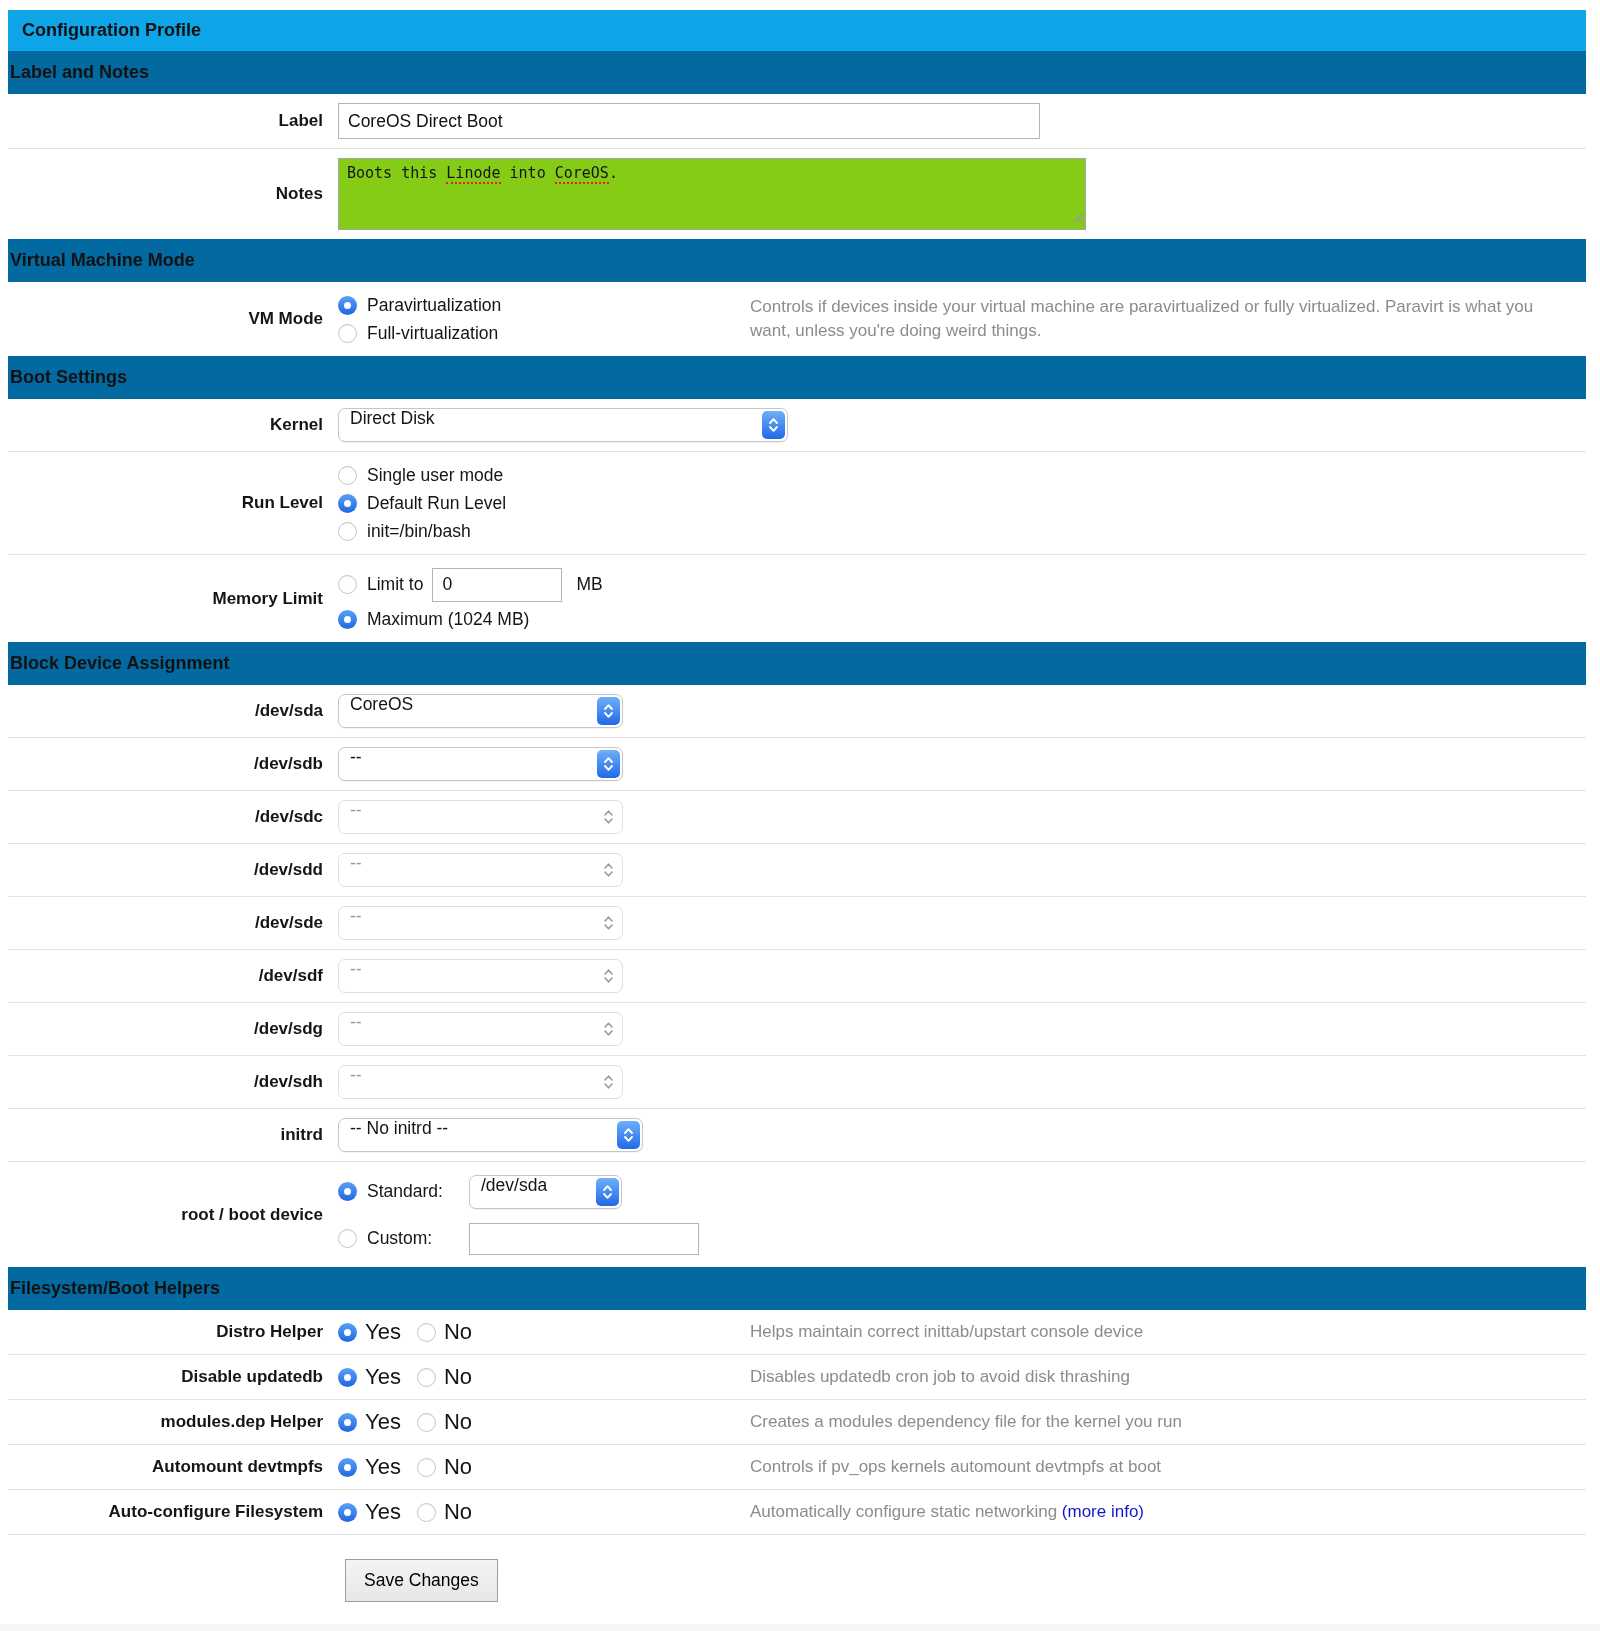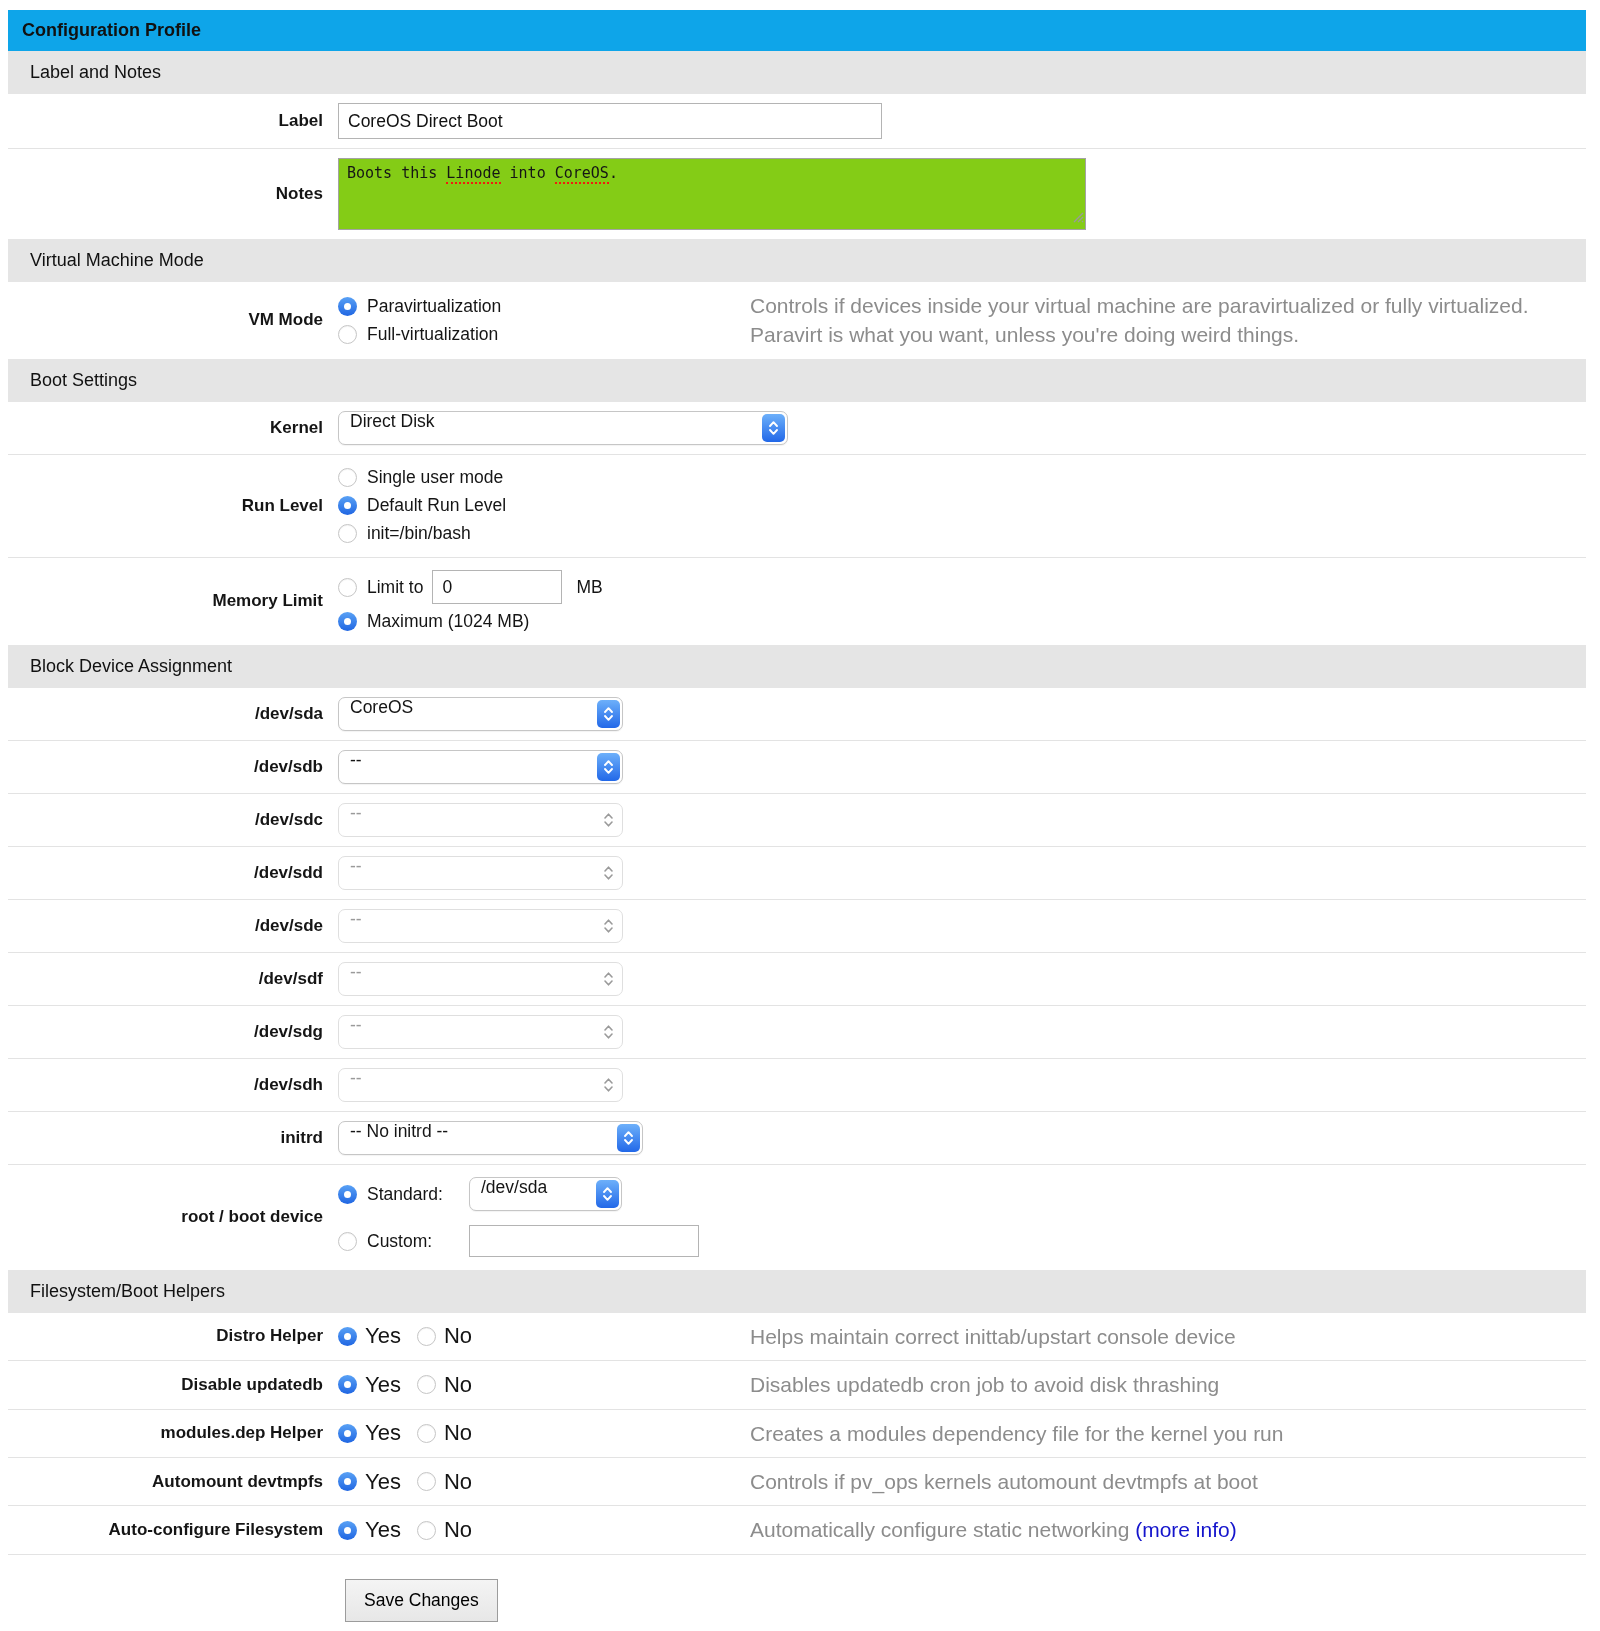--- a/index.html
+++ b/index.html
@@ -7,31 +7,31 @@
   body {
     width:1600px; min-height:1631px; background:#fff;
     font-family:"Liberation Sans", sans-serif; color:#151515; font-size:17px;
   }
   .content { margin:10px 14px 0 8px; }
 
   .page-h {
     background:#0ea5e9; padding:10px 14px; font-size:18px; font-weight:bold; color:#111;
   }
   .section-h {
-    background:#e5e5e5; padding:11px 22px; font-size:18px; font-weight:normal; color:#111;
+    background:#0369a1; padding:11px 2px; font-size:18px; font-weight:bold; color:#111;
   }
 
   .row { display:flex; align-items:center; padding:9px 0; background:#fff; }
   .section-body .row + .row { border-top:1px solid #e3e3e3; }
   .section-body.bordered-bottom { border-bottom:1px solid #e3e3e3; }
 
   .lbl { flex:0 0 330px; text-align:right; padding-right:15px; font-weight:bold; font-size:17px; }
   .ctl { flex:0 0 412px; }
   .ctl.wide { flex:1 1 auto; }
-  .help { flex:1 1 auto; color:#8c8c8c; font-size:21px; line-height:1.4; padding-right:40px; }
+  .help { flex:1 1 auto; color:#8c8c8c; font-size:17px; line-height:1.4; padding-right:40px; }
   .help .more-info { color:#1414cc; cursor:pointer; }
 
   
   .radio-line { display:flex; align-items:center; padding:3.5px 0; font-size:17.5px; }
   .radio {
     width:19px; height:19px; border-radius:50%; background:#fff;
     border:1px solid #c6c6c6; position:relative; flex:0 0 19px; margin-right:10px;
     box-shadow:inset 0 1px 1px rgba(0,0,0,0.05); cursor:pointer;
   }
   .radio.checked { border:none; background:linear-gradient(#59a1f5,#2066e2); box-shadow:none; }
@@ -54,21 +54,21 @@
   }
   .select.disabled { color:#9a9a9a; border-color:#dfdfdf; box-shadow:none; }
   .select.disabled .stepper { background:none; color:#9a9a9a; }
   .w450{width:450px} .w285{width:285px} .w305{width:305px} .w153{width:153px}
 
   
   .text-input {
     height:36px; border:1px solid #b4b4b4; background:#fff; color:#111;
     font-family:"Liberation Sans", sans-serif; font-size:17.5px; padding:0 9px;
   }
-  .w650{width:544px}
+  .w650{width:702px}
   .w130{width:130px;height:34px}
   .w230{width:230px;height:32px}
 
   
   .notes-box {
     width:748px; height:72px; border:1px solid #a3a3a3; background:#84cc16;
     font-family:"DejaVu Sans Mono", monospace; font-size:15px; line-height:1.35;
     padding:4px 8px; position:relative; white-space:pre-wrap; cursor:text;
   }
   .misspell { border-bottom:2px dotted #f21b0e; }

